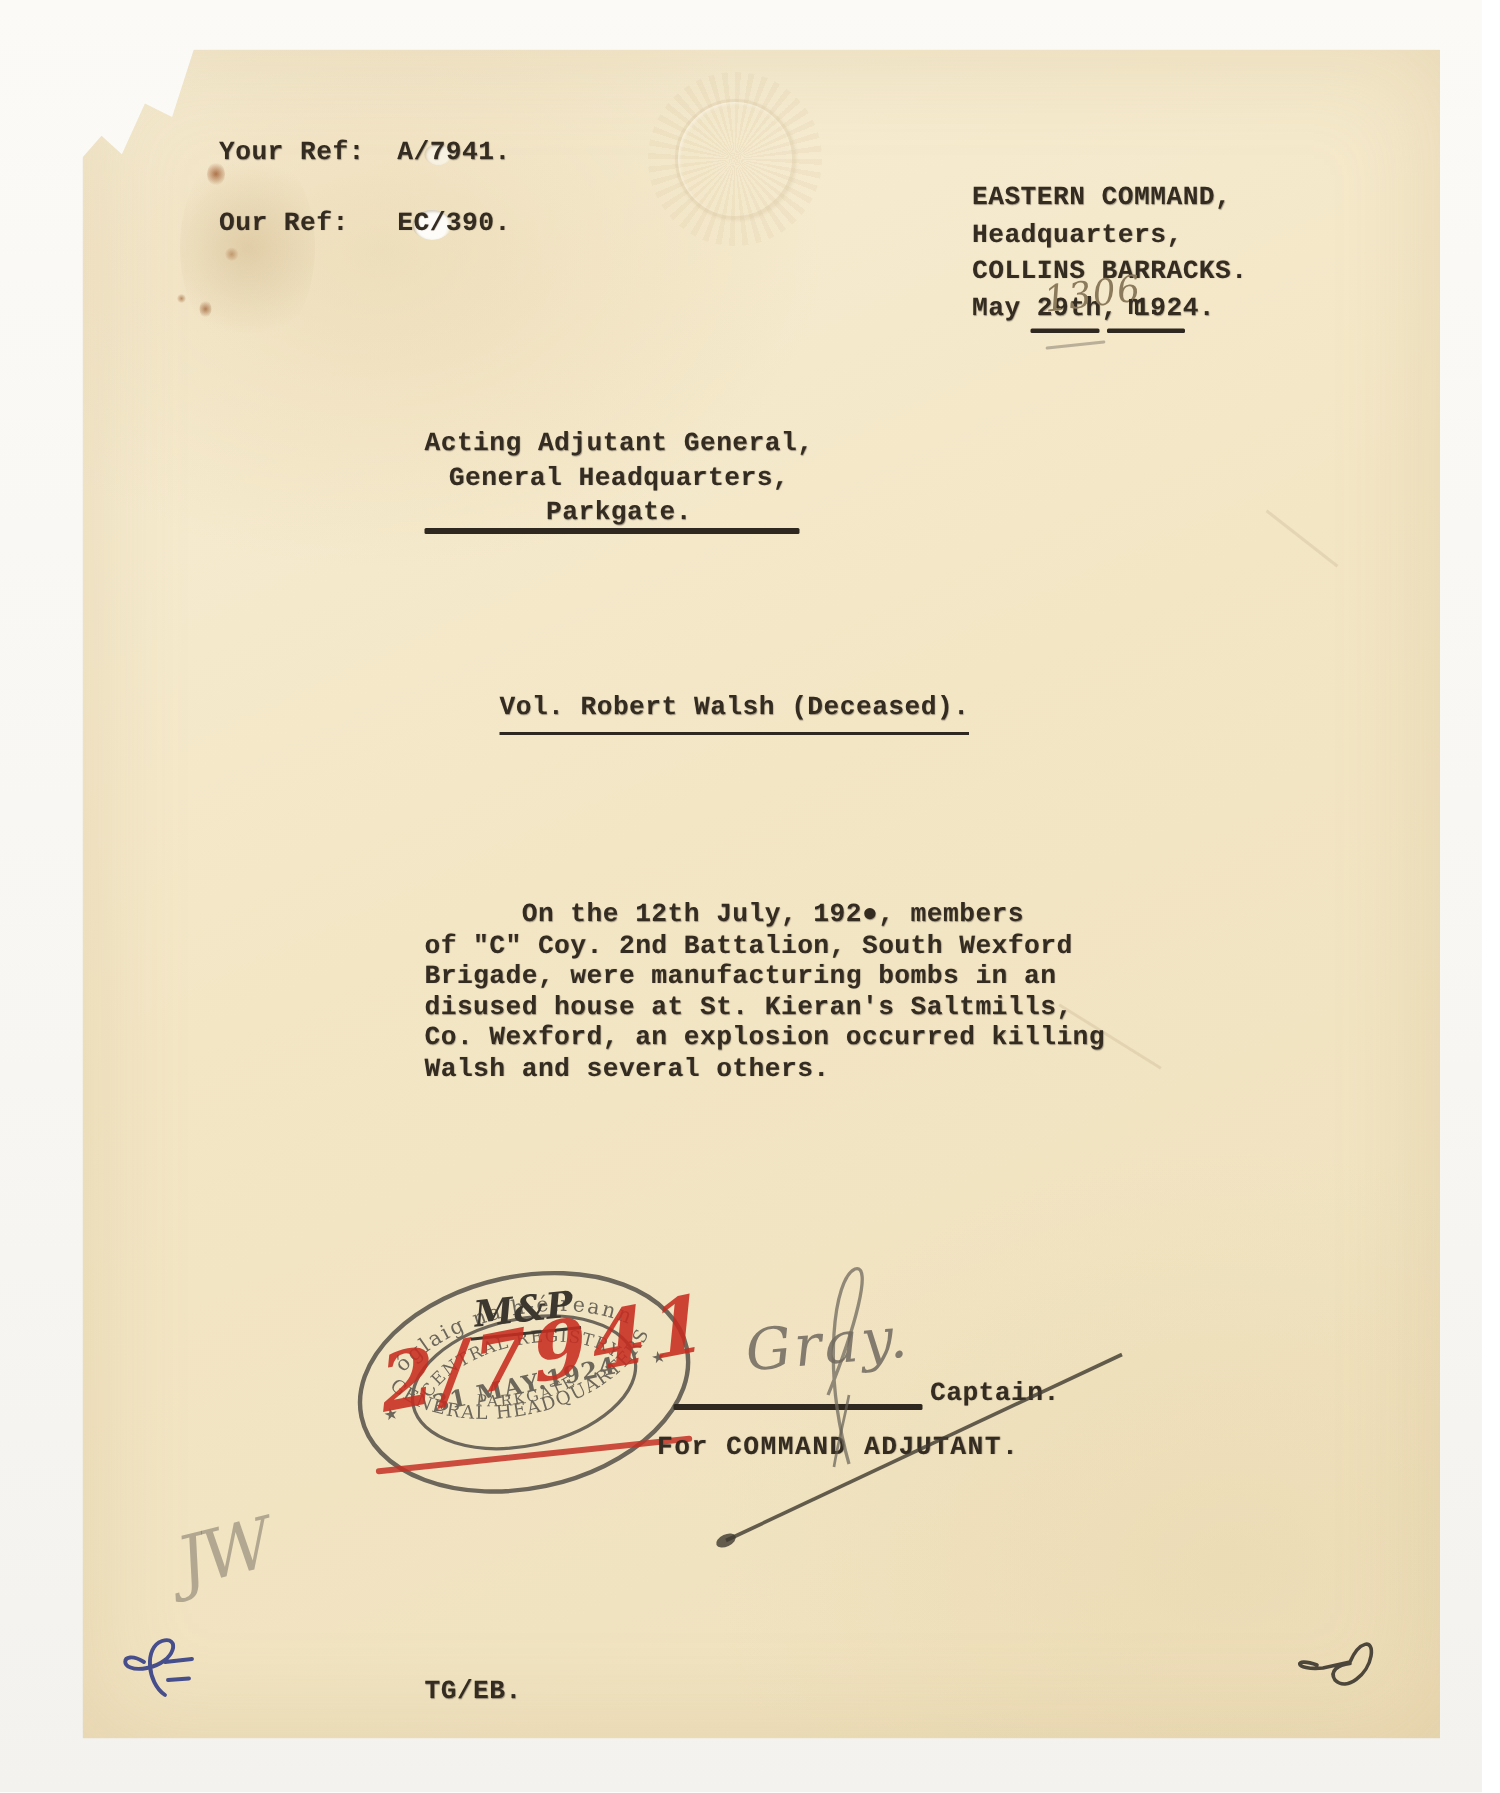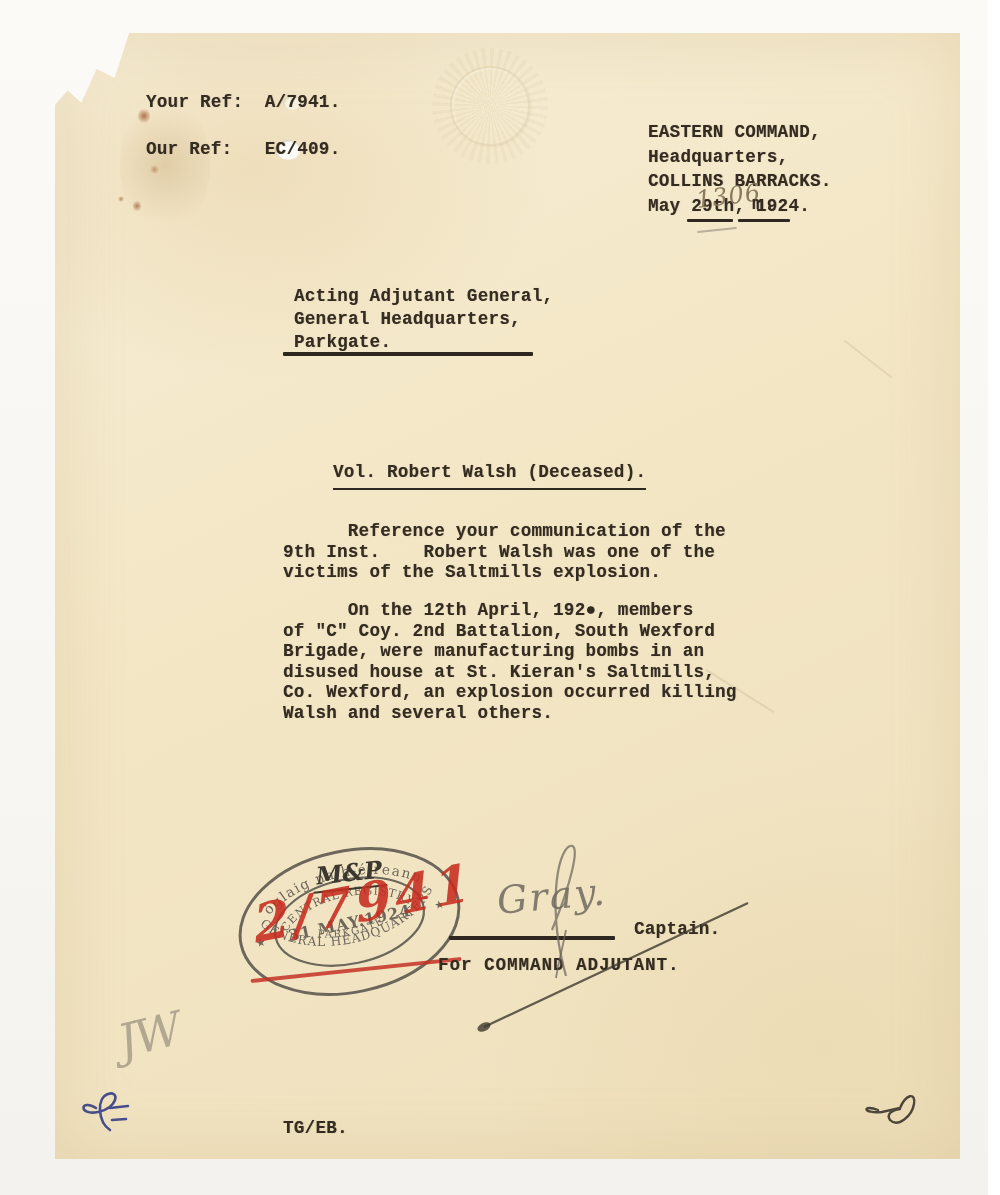--- a/index.html
+++ b/index.html
@@ -80,43 +80,40 @@
   <div class="stain" style="left:133px;top:200px;width:8px;height:12px;background:radial-gradient(circle,rgba(140,70,25,.65),rgba(150,75,30,0) 75%);"></div>
   <div class="stain" style="left:118px;top:196px;width:6px;height:6px;background:radial-gradient(circle,rgba(140,70,25,.55),rgba(150,75,30,0) 75%);"></div>
   <div class="stain" style="left:120px;top:95px;width:90px;height:140px;background:radial-gradient(circle,rgba(205,180,135,.45),rgba(205,180,135,0) 70%);"></div>
   <div class="hole" style="left:275px;top:140px;width:26px;height:20px;"></div>
   <div class="hole" style="left:283px;top:96px;width:18px;height:14px;opacity:.6;"></div>
 
   <div class="crease" style="left:700px;top:690px;width:80px;height:2px;transform:rotate(32deg);"></div>
   <div class="crease" style="left:838px;top:358px;width:60px;height:2px;transform:rotate(38deg);"></div>
 
   <div class="typed" style="left:146px;top:92px;">Your Ref:  A/7941.</div>
-  <div class="typed" style="left:146px;top:139px;">Our Ref:   EC/409.</div>
+  <div class="typed" style="left:146px;top:139px;">Our Ref:   EC/390.</div>
 
   <div class="typed" style="left:648px;top:92px;line-height:24.5px;margin-top:28px;">EASTERN COMMAND,
 Headquarters,
 COLLINS BARRACKS.
 May 29th, 1924.</div>
   <div class="hand" style="left:696px;top:182px;font-size:24px;transform:rotate(-7deg);color:#8b7a5c;letter-spacing:1px;">1306</div>
   <div class="typed" style="left:752px;top:194px;font-size:19px;">m.</div>
   <div class="bar" style="left:687px;top:219px;width:46px;height:3px;"></div>
   <div class="bar" style="left:738px;top:219px;width:52px;height:3px;"></div>
   <div class="crease" style="left:697px;top:229px;width:40px;height:2px;background:rgba(125,118,106,.5);transform:rotate(-6deg);border-radius:2px;"></div>
 
-  <div class="typed" style="left:294px;top:285px;line-height:23px;">Acting Adjutant General,
+  <div class="typed" style="left:283px;top:285px;line-height:23px;text-align:center;">Acting Adjutant General,
 General Headquarters,
 Parkgate.</div>
   <div class="bar" style="left:283px;top:352px;width:250px;height:3.5px;"></div>
 
   <div class="typed" style="left:333px;top:462px;border-bottom:2.5px solid #2f2820;padding-bottom:5px;">Vol. Robert Walsh (Deceased).</div>
 
-  <div class="typed" style="left:283px;top:521px;">      Reference your communication of the
-9th Inst.    Robert Walsh was one of the
-victims of the Saltmills explosion.</div>
-  <div class="typed" style="left:283px;top:600px;">      On the 12th April, 192●, members
+  <div class="typed" style="left:283px;top:600px;">      On the 12th July, 192●, members
 of "C" Coy. 2nd Battalion, South Wexford
 Brigade, were manufacturing bombs in an
 disused house at St. Kieran's Saltmills,
 Co. Wexford, an explosion occurred killing
 Walsh and several others.</div>
 
   <div class="stampwrap">
     <svg width="236" height="152" viewBox="0 0 240 155">
       <defs>
         <path id="arcTopOuter" d="M 18,86 A 103,64 0 0 1 222,86"></path>
@@ -139,21 +136,21 @@
       </g>
     </svg>
   </div>
 
   <div class="initials">M&amp;P</div>
   <div class="rednum">2/7941</div>
   <div class="redbar" style="left:250px;top:968px;width:212px;height:3.5px;transform:rotate(-6deg);"></div>
 
   <div class="signame">Gray.</div>
   <div class="bar" style="left:449px;top:936px;width:166px;height:3.5px;"></div>
-  <div class="typed" style="left:620px;top:919px;margin-left:14px;">Captain.</div>
+  <div class="typed" style="left:620px;top:919px;">Captain.</div>
   <div class="typed" style="left:438px;top:955px;letter-spacing:1px;">For COMMAND ADJUTANT.</div>
 
   <div class="typed" style="left:283px;top:1118px;">TG/EB.</div>
 
   <div class="jw">JW</div>
 
   <svg class="strokes" width="1000" height="1195">
 
     <path d="M 566,976 C 548,912 556,852 570,846 C 582,842 570,886 552,930" fill="none" stroke="rgba(112,105,94,.75)" stroke-width="2.2"></path>
 

